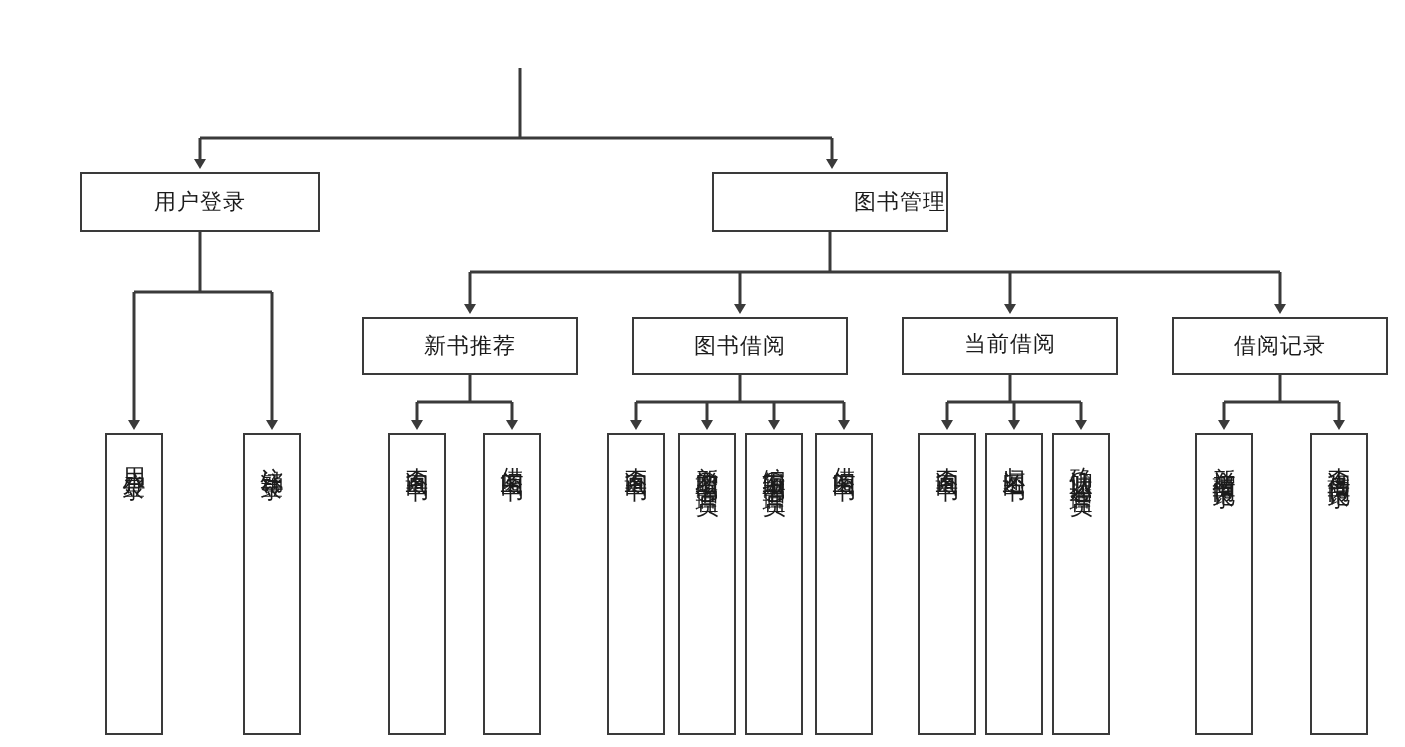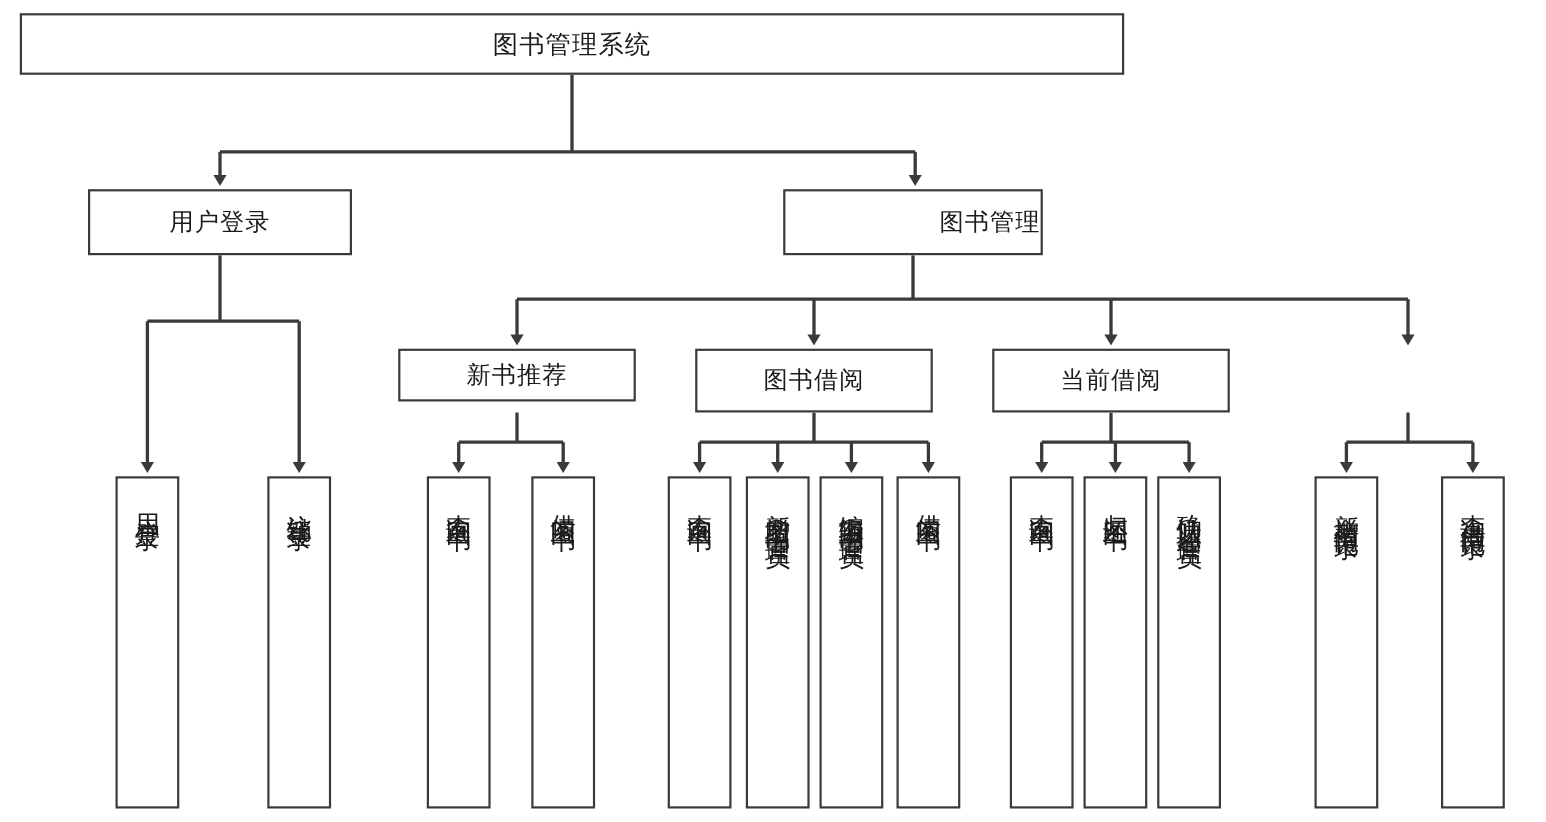--- a/index.html
+++ b/index.html
@@ -151,32 +151,32 @@
     </div>
     <div class="node vert" style="left: 388px; top: 433px; width: 58px; height: 302px;">
       <span class="label">查询图书</span>
     </div>
     <div class="node vert" style="left: 243px; top: 433px; width: 58px; height: 302px;">
       <span class="label">注销登录</span>
     </div>
     <div class="node vert" style="left: 105px; top: 433px; width: 58px; height: 302px;">
       <span class="label">用户登录</span>
     </div>
-    <div class="node" style="left: 902px; top: 317px; width: 216px; height: 58px;">
+    <div class="node" style="left: 1172px; top: 317px; width: 216px; height: 58px;">
+      <span class="label">借阅记录</span>
+    </div>
+    <div class="node" style="left: 902px; top: 317px; width: 216px; height: 58px; font-family: Liberation Mono, monospace;">
       <span class="label">当前借阅</span>
     </div>
     <div class="node" style="left: 632px; top: 317px; width: 216px; height: 58px;">
       <span class="label">图书借阅</span>
     </div>
-    <div class="node" style="left: 362px; top: 317px; width: 216px; height: 48px;">
+    <div class="node" style="left: 362px; top: 317px; width: 216px; height: 58px;">
       <span class="label">新书推荐</span>
     </div>
     <div class="node" style="left: 712px; top: 172px; width: 236px; height: 60px; justify-content: flex-end;">
       <span class="label">图书管理</span>
     </div>
     <div class="node" style="left: 80px; top: 172px; width: 240px; height: 60px;">
       <span class="label">用户登录</span>
     </div>
-    <div class="node root" style="left: 18px; top: 12px; width: 1004px; height: 56px;">
-      <span class="label">图书管理系统</span>
-    </div>
 
 </div>
 
 </body></html>

